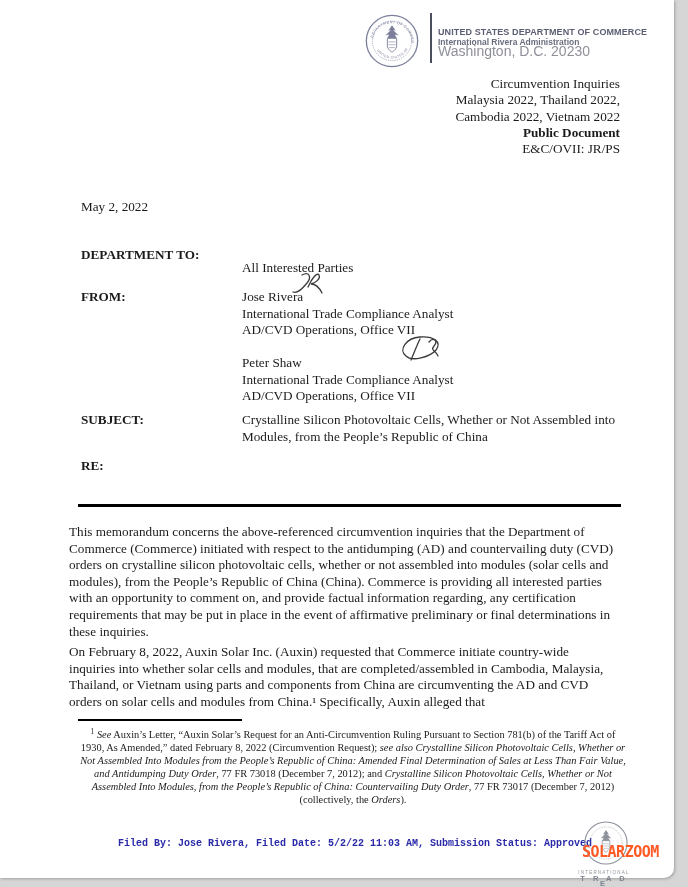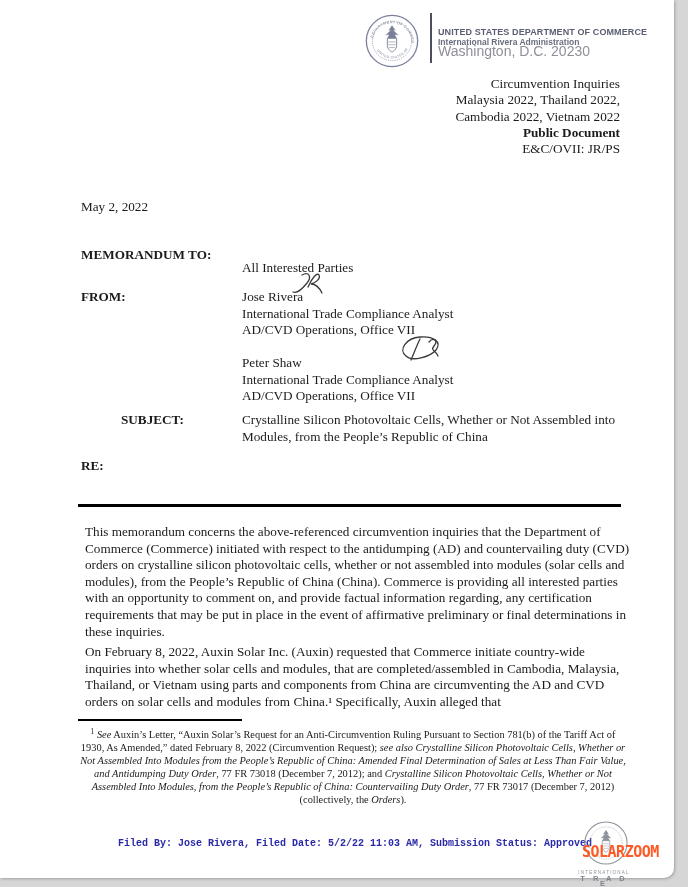--- a/index.html
+++ b/index.html
@@ -37,21 +37,21 @@
     text-align:right;font-size:13.2px;line-height:16.3px;white-space:nowrap;
   }
   .case-block .bold{font-weight:bold;}
   
   .date-line{position:absolute;left:81px;top:199px;font-size:13.2px;}
   .memo-label{position:absolute;left:81px;font-weight:bold;font-size:13.2px;white-space:nowrap;}
   .memo-value{position:absolute;left:242px;font-size:13.2px;line-height:16.5px;}
   .sig{position:absolute;z-index:3;}
   
   .main-rule{position:absolute;left:78px;top:504px;width:543px;height:2.5px;background:#000;}
-  .body-para{position:absolute;left:85px;width:548px;font-size:13.2px;line-height:16.6px;text-align:left;}
+  .body-para{position:absolute;left:69px;width:548px;font-size:13.2px;line-height:16.6px;text-align:left;}
   .fn-rule{position:absolute;left:78px;top:719px;width:164px;height:1.5px;background:#000;}
   .footnote{position:absolute;left:78px;top:725px;width:550px;font-size:10.4px;line-height:13px;text-align:center;}
   .footnote .seg-i{font-style:italic;}
   .footnote .seg-sup{vertical-align:super;font-size:7.5px;}
   
   .filed-line{
     position:absolute;left:118px;top:838px;
     font-family:"Liberation Mono", monospace;
     font-weight:bold;font-size:10px;color:#2a2aa8;white-space:nowrap;
   }
@@ -102,21 +102,21 @@
   <div class="case-block">
     <div>Circumvention Inquiries</div>
     <div>Malaysia 2022, Thailand 2022,</div>
     <div>Cambodia 2022, Vietnam 2022</div>
     <div class="bold">Public Document</div>
     <div>E&amp;C/OVII:  JR/PS</div>
   </div>
 
   <div class="date-line">May 2, 2022</div>
 
-  <div class="memo-label" style="top:247px;">MEMORANDUM TO:</div>
+  <div class="memo-label" style="top:247px;">DEPARTMENT TO:</div>
   <div class="memo-value" style="top:260px;">All Interested Parties</div>
 
   <div class="memo-label" style="top:289px;">FROM:</div>
   <div class="memo-value" style="top:289px;">
     <div>Jose Rivera</div>
     <div>International Trade Compliance Analyst</div>
     <div>AD/CVD Operations, Office VII</div>
   </div>
 
   <svg class="sig" style="left:288px;top:270px;" width="40" height="30" viewBox="0 0 40 30">
@@ -129,21 +129,21 @@
     <div>International Trade Compliance Analyst</div>
     <div>AD/CVD Operations, Office VII</div>
   </div>
 
   <svg class="sig" style="left:396px;top:332px;" width="52" height="36" viewBox="0 0 52 36">
     <path d="M10 24 C2 18 10 6 24 5 C38 4 46 10 40 18 C34 25 16 30 10 24" stroke="#3a3a3a" stroke-width="1.3" fill="none" stroke-linecap="round"></path>
     <path d="M24 7 C21 13 18 21 15 28" stroke="#3a3a3a" stroke-width="1.3" fill="none" stroke-linecap="round"></path>
     <path d="M33 10 C37 5 43 8 38 14 C34 19 40 18 42 24" stroke="#3a3a3a" stroke-width="1.3" fill="none" stroke-linecap="round"></path>
   </svg>
 
-  <div class="memo-label" style="top:412px;margin-left:40px;">SUBJECT:</div>
+  <div class="memo-label" style="top:412px;">SUBJECT:</div>
   <div class="memo-value" style="top:412px;width:400px;">Crystalline Silicon Photovoltaic Cells, Whether or Not Assembled into Modules, from the People’s Republic of China</div>
 
   <div class="memo-label" style="top:458px;">RE:</div>
 
   <div class="main-rule"></div>
 
   <div class="body-para" style="top:524px;">This memorandum concerns the above-referenced circumvention inquiries that the Department of Commerce (Commerce) initiated with respect to the antidumping (AD) and countervailing duty (CVD) orders on crystalline silicon photovoltaic cells, whether or not assembled into modules (solar cells and modules), from the People’s Republic of China (China).  Commerce is providing all interested parties with an opportunity to comment on, and provide factual information regarding, any certification requirements that may be put in place in the event of affirmative preliminary or final determinations in these inquiries.</div>
   <div class="body-para" style="top:644px;">On February 8, 2022, Auxin Solar Inc. (Auxin) requested that Commerce initiate country-wide inquiries into whether solar cells and modules, that are completed/assembled in Cambodia, Malaysia, Thailand, or Vietnam using parts and components from China are circumventing the AD and CVD orders on solar cells and modules from China.¹  Specifically, Auxin alleged that</div>
 
   <div class="fn-rule"></div>

